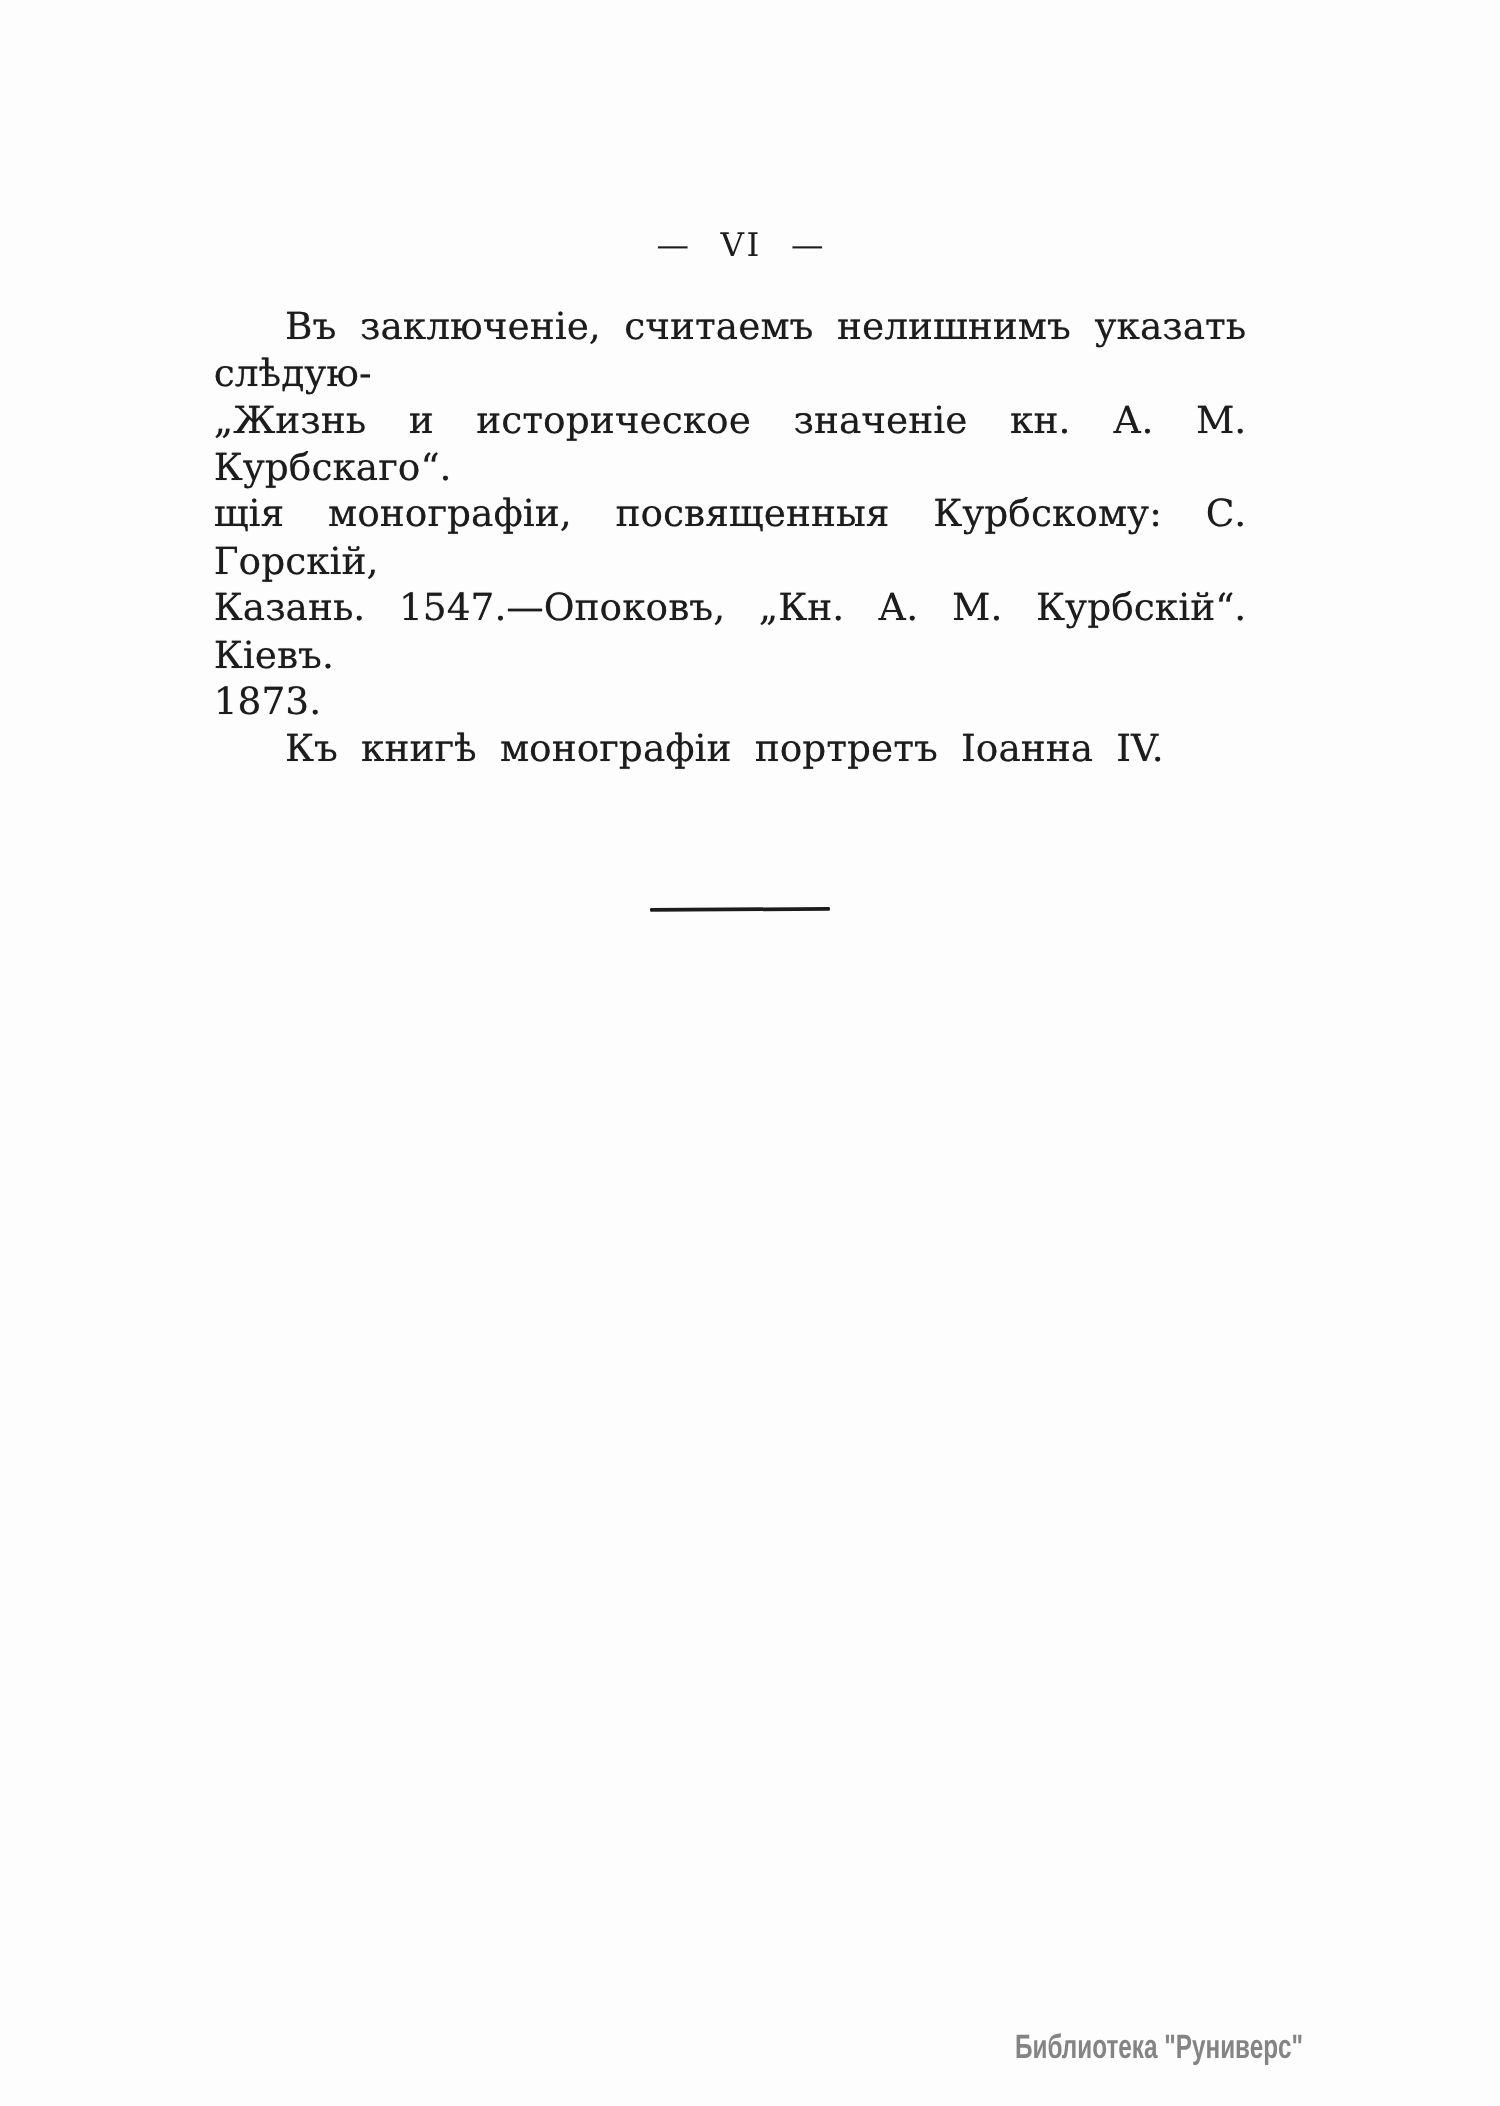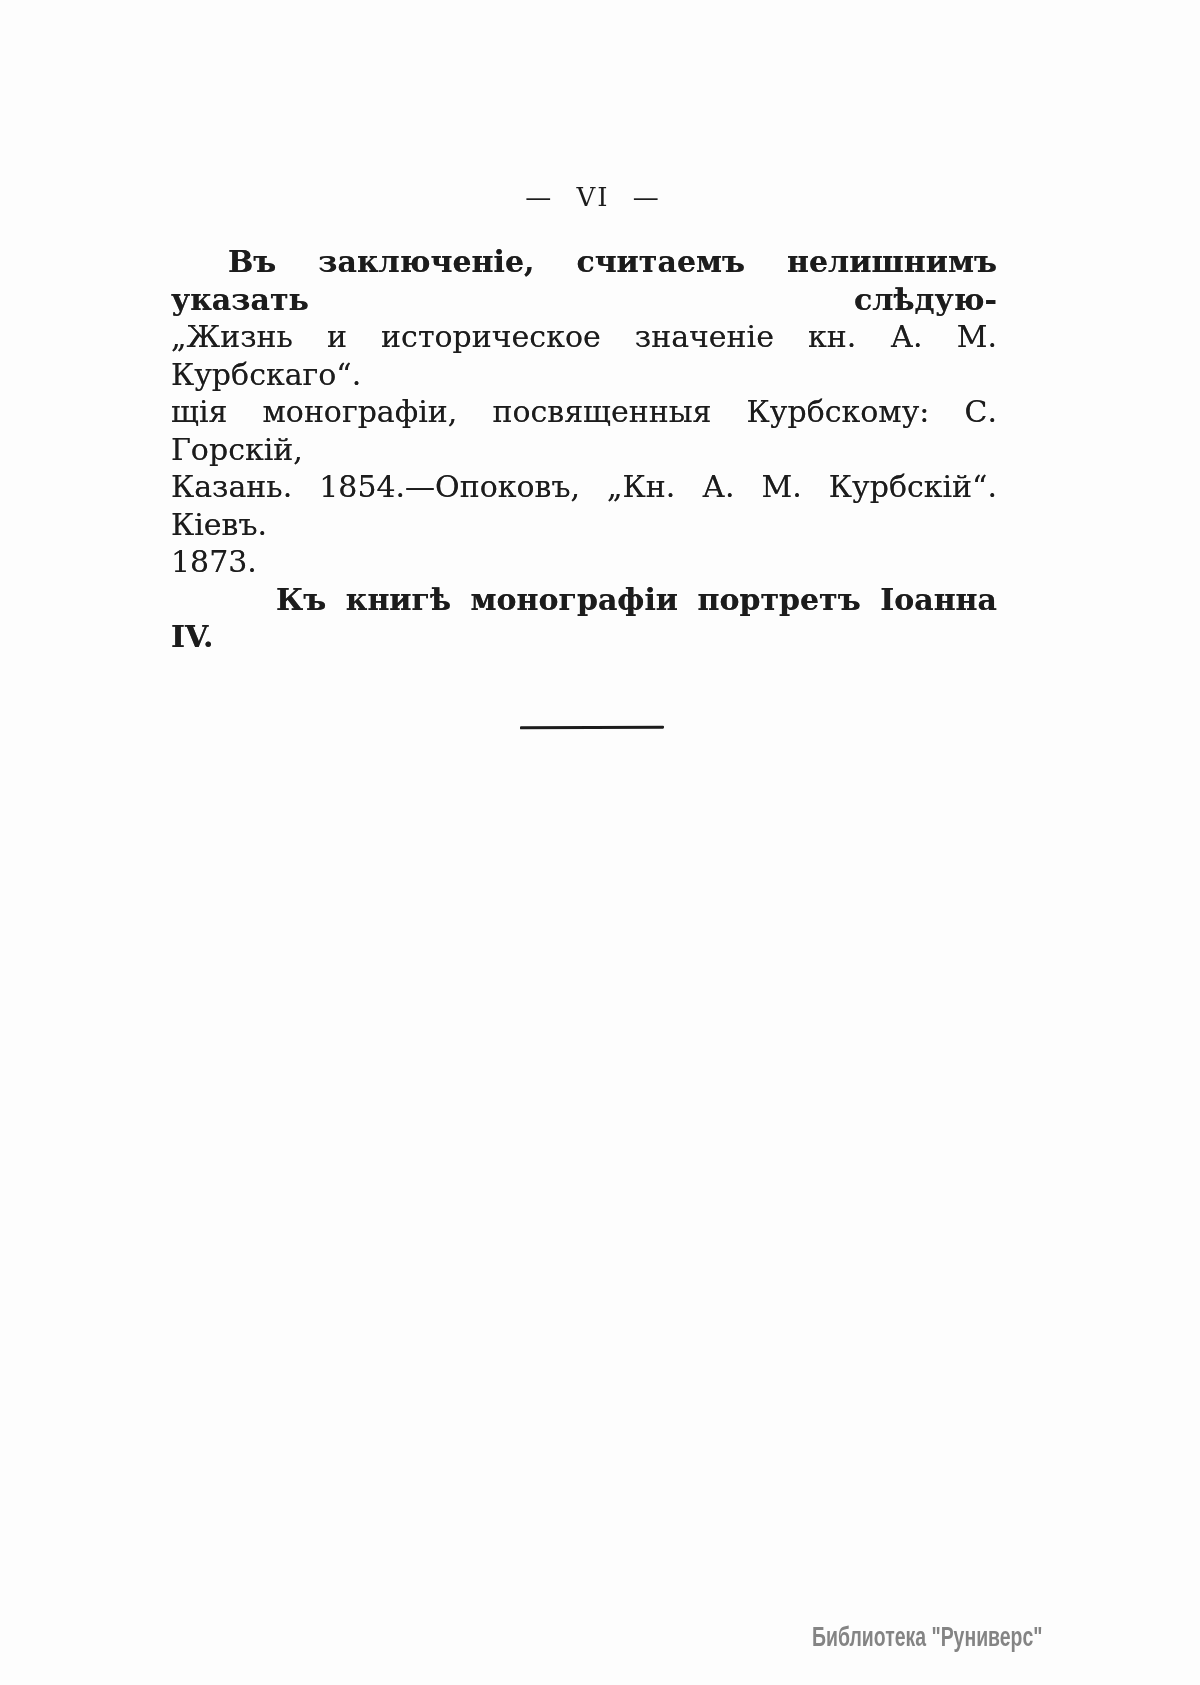--- a/index.html
+++ b/index.html
@@ -39,21 +39,21 @@
     text-shadow: 0 0 0.6px rgba(25,25,25,0.65);
   }
   .jline {
     text-align: justify;
     text-align-last: justify;
   }
   .plain {
     text-align: right;
     text-align-last: left;
   }
-  .indent { text-indent: 57px; font-weight: bold; }
+  .indent { text-indent: 57px; }
   .note { word-spacing: 0.30em; }
   .signature {
     position: absolute;
     left: 171px;
     top: 526px;
     width: 750px;
     text-align: right;
     font-style: italic;
     font-size: 30px;
     line-height: 37.5px;
@@ -87,21 +87,21 @@
 <body>
 
 <div class="page">
 
   <div class="page-number">— VI —</div>
 
   <div class="body-text">
     <div class="jline indent">Въ заключеніе, считаемъ нелишнимъ указать слѣдую-</div>
     <div class="jline">„Жизнь и историческое значеніе кн. А. М. Курбскаго“.</div>
     <div class="jline">щія монографіи, посвященныя Курбскому: С. Горскій,</div>
-    <div class="jline">Казань. 1854.—Опоковъ, „Кн. А. М. Курбскій“. Кіевъ.</div>
+    <div class="jline">Казань. 1547.—Опоковъ, „Кн. А. М. Курбскій“. Кіевъ.</div>
     <div class="plain">1873.</div>
     <div class="plain indent note">Къ книгѣ монографіи портретъ Іоанна IV.</div>
   </div>
 
 
   <div class="divider"></div>
 
   <div class="watermark">Библиотека "Руниверс"</div>
 
 </div>

